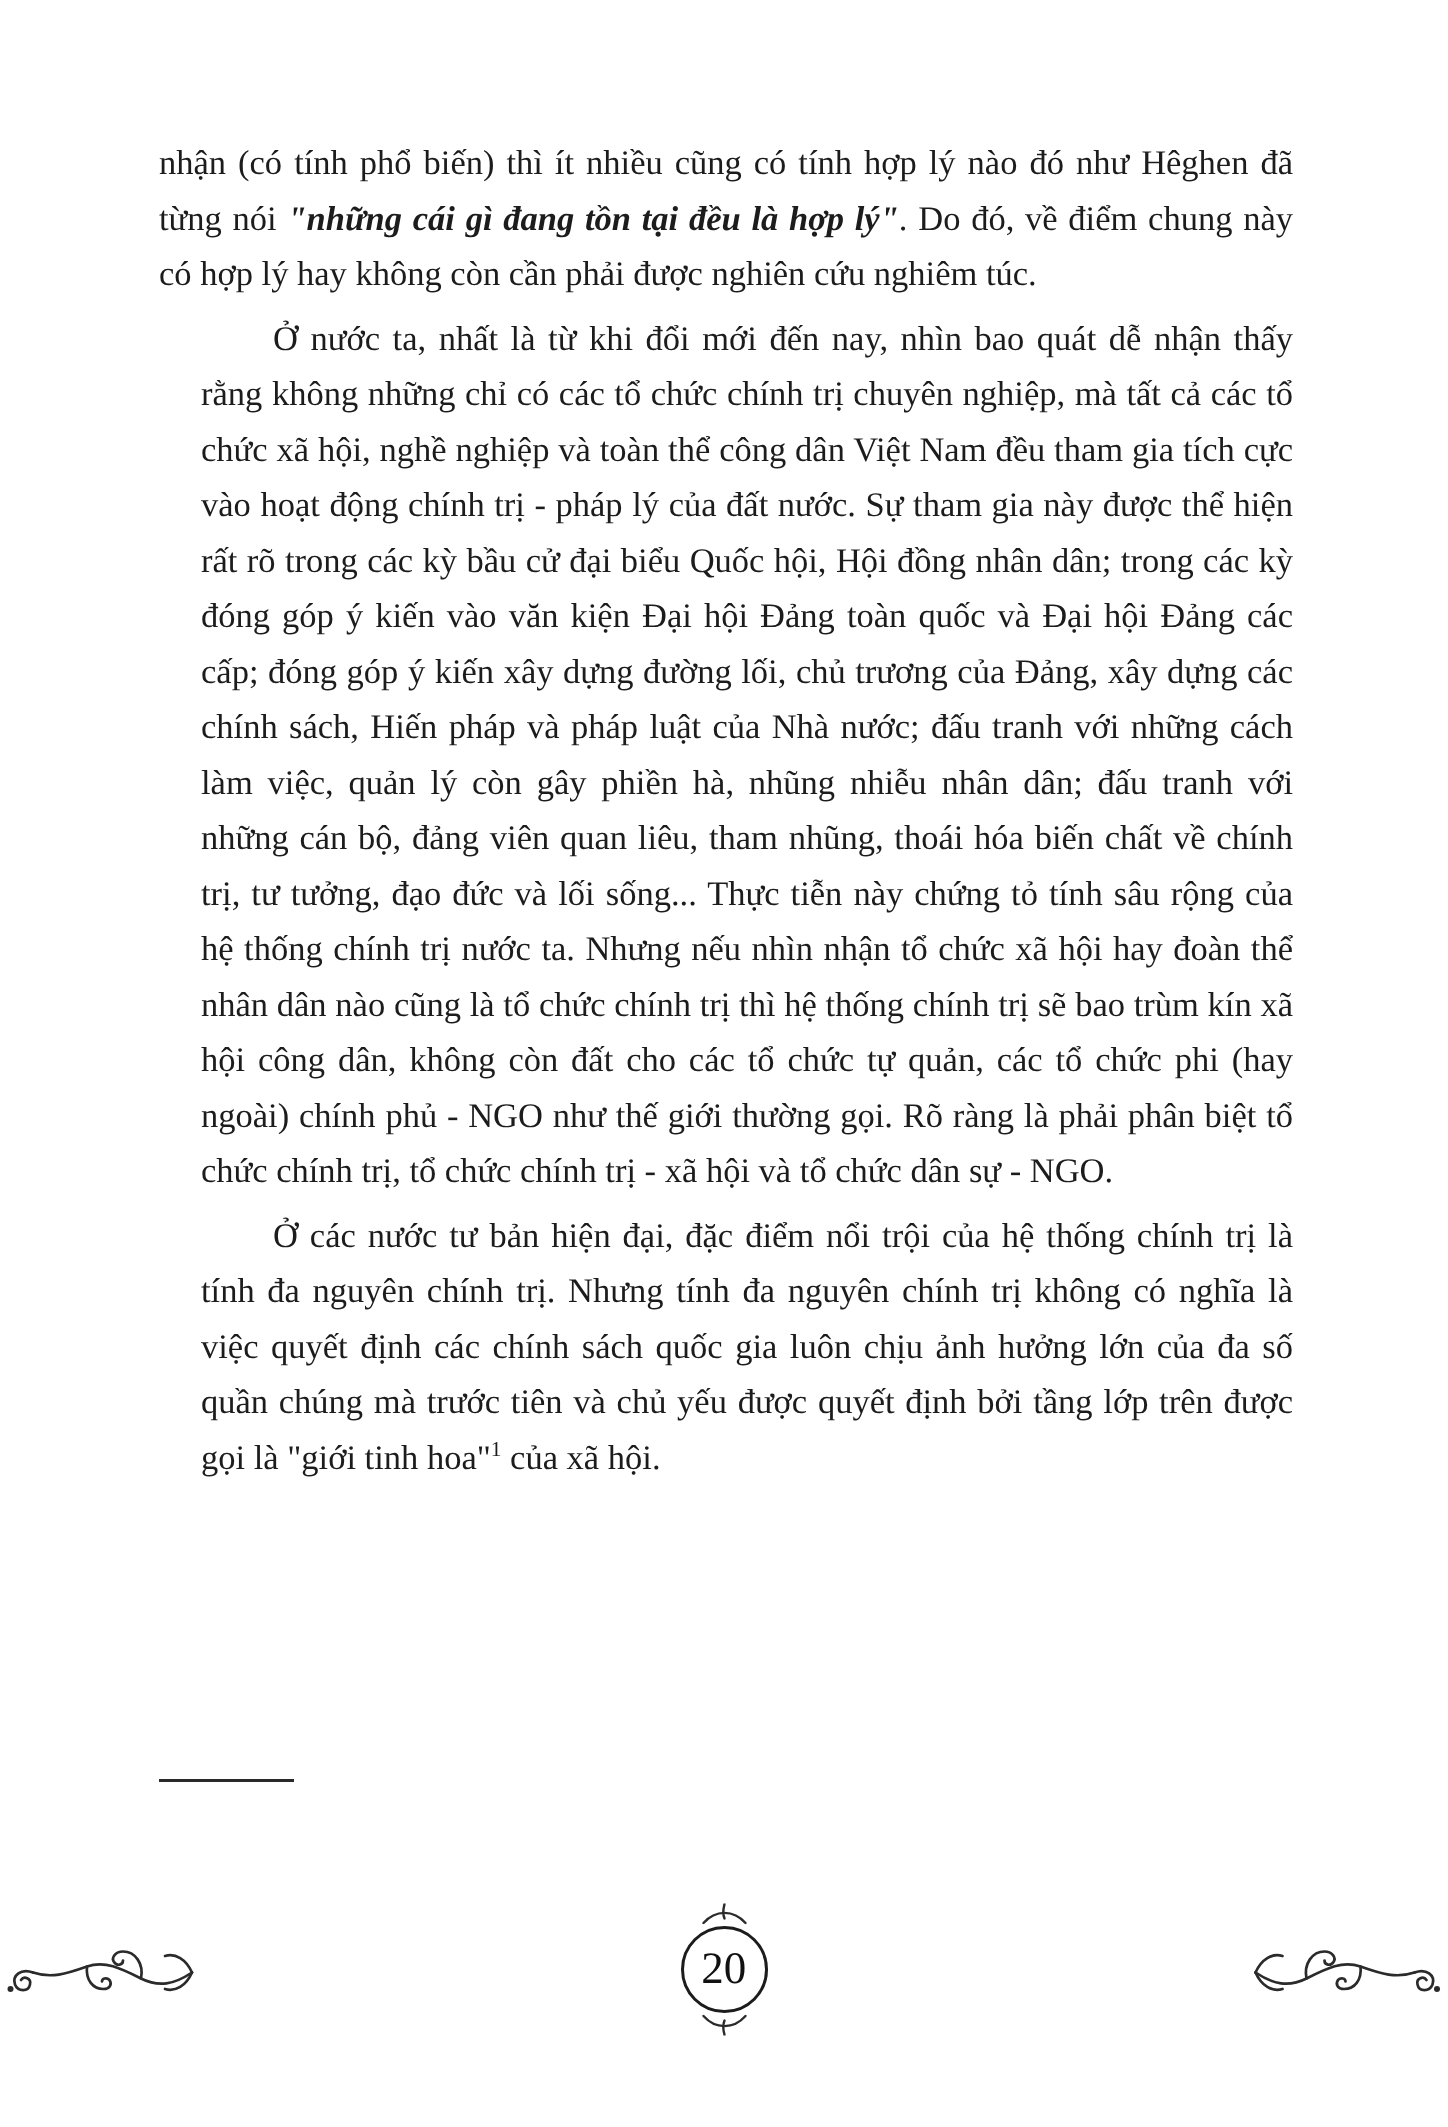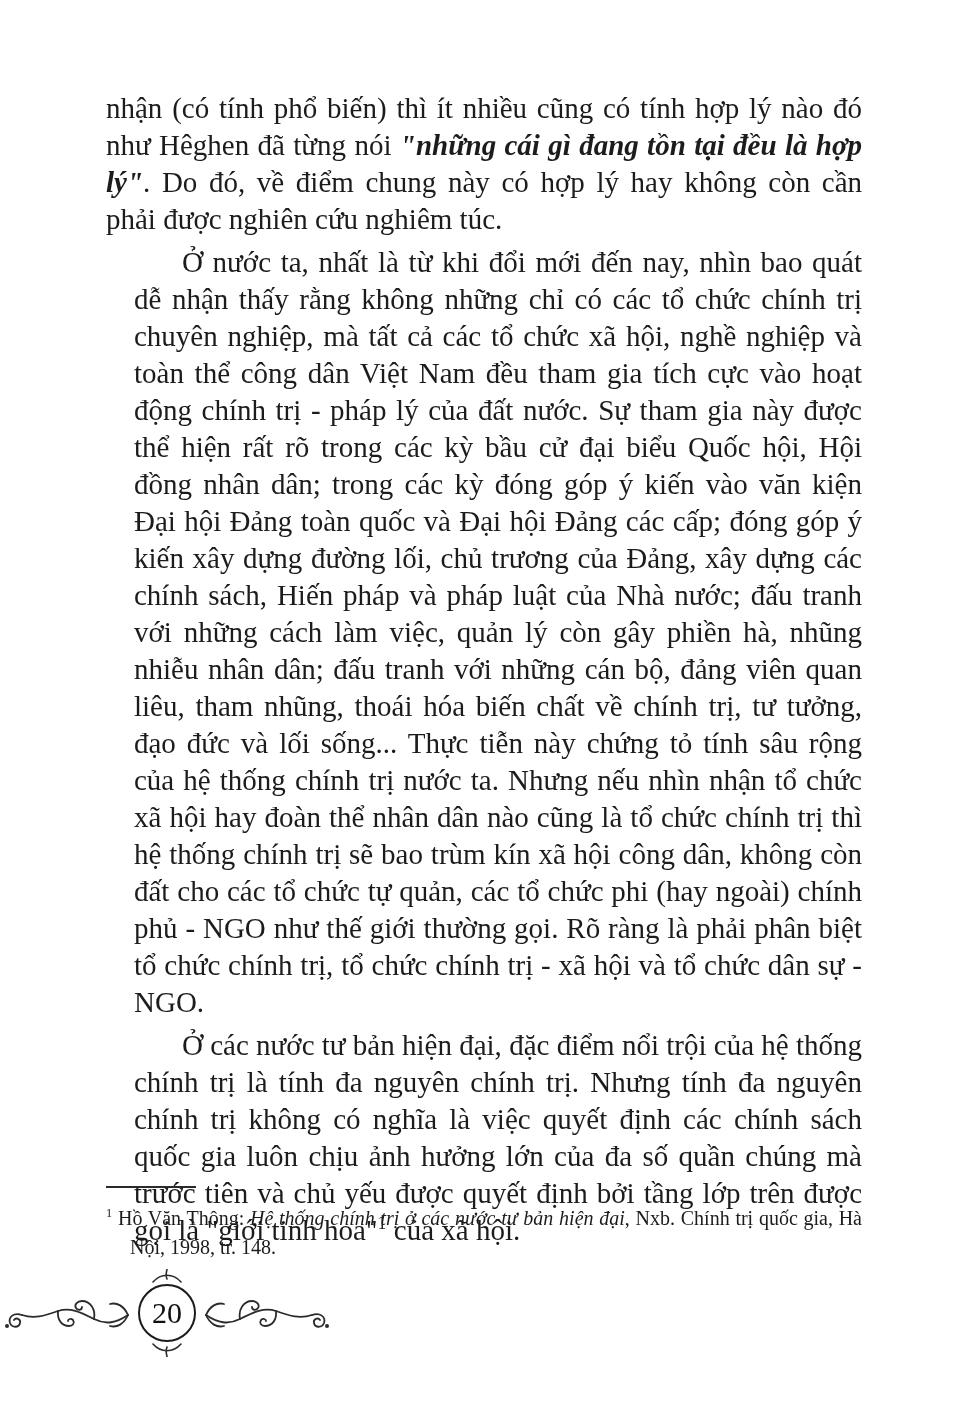--- a/index.html
+++ b/index.html
@@ -21,21 +21,21 @@
     overflow: hidden;
   }
   .body-text {
     position: absolute;
     left: 106px;
     top: 90px;
     width: 756px;
   }
   p.para {
     margin: 0;
-    font-size: 29px;
+    font-size: 23px;
     line-height: 37px;
     text-align: justify;
     text-justify: inter-word;
   }
   p.para.indent { text-indent: 48px; margin-left: 28px; }
   p.para + p.para { margin-top: 6px; }
 
   .bold-italic { font-style: italic; font-weight: bold; }
   .italic { font-style: italic; }
   .sup {
@@ -63,21 +63,21 @@
     text-indent: -24px;
   }
 
   .ornament {
     position: absolute;
     left: 0;
     top: 1284px;
     width: 965px;
     display: flex;
     align-items: center;
-    justify-content: flex-start;
+    justify-content: space-between;
     gap: 4px;
   }
   .flourish { display: block; }
   .flourish.right { transform: scaleX(-1); }
   .circle-wrap {
     position: relative;
     width: 58px;
     height: 58px;
     margin: 0 4px;
   }
@@ -108,21 +108,20 @@
 <div class="page">
 
   <main class="body-text">
       <p class="para"><span>nhận (có tính phổ biến) thì ít nhiều cũng có tính hợp lý nào đó như Hêghen đã từng nói </span><span class="bold-italic">"những cái gì đang tồn tại đều là hợp lý"</span><span>. Do đó, về điểm chung này có hợp lý hay không còn cần phải được nghiên cứu nghiêm túc.</span></p>
       <p class="para indent"><span>Ở nước ta, nhất là từ khi đổi mới đến nay, nhìn bao quát dễ nhận thấy rằng không những chỉ có các tổ chức chính trị chuyên nghiệp, mà tất cả các tổ chức xã hội, nghề nghiệp và toàn thể công dân Việt Nam đều tham gia tích cực vào hoạt động chính trị - pháp lý của đất nước. Sự tham gia này được thể hiện rất rõ trong các kỳ bầu cử đại biểu Quốc hội, Hội đồng nhân dân; trong các kỳ đóng góp ý kiến vào văn kiện Đại hội Đảng toàn quốc và Đại hội Đảng các cấp; đóng góp ý kiến xây dựng đường lối, chủ trương của Đảng, xây dựng các chính sách, Hiến pháp và pháp luật của Nhà nước; đấu tranh với những cách làm việc, quản lý còn gây phiền hà, nhũng nhiễu nhân dân; đấu tranh với những cán bộ, đảng viên quan liêu, tham nhũng, thoái hóa biến chất về chính trị, tư tưởng, đạo đức và lối sống... Thực tiễn này chứng tỏ tính sâu rộng của hệ thống chính trị nước ta. Nhưng nếu nhìn nhận tổ chức xã hội hay đoàn thể nhân dân nào cũng là tổ chức chính trị thì hệ thống chính trị sẽ bao trùm kín xã hội công dân, không còn đất cho các tổ chức tự quản, các tổ chức phi (hay ngoài) chính phủ - NGO như thế giới thường gọi. Rõ ràng là phải phân biệt tổ chức chính trị, tổ chức chính trị - xã hội và tổ chức dân sự - NGO.</span></p>
       <p class="para indent"><span>Ở các nước tư bản hiện đại, đặc điểm nổi trội của hệ thống chính trị là tính đa nguyên chính trị. Nhưng tính đa nguyên chính trị không có nghĩa là việc quyết định các chính sách quốc gia luôn chịu ảnh hưởng lớn của đa số quần chúng mà trước tiên và chủ yếu được quyết định bởi tầng lớp trên được gọi là "giới tinh hoa"</span><span class="sup">1</span><span> của xã hội.</span></p>
     </main>
 
   <div class="footnote-area">
     <div class="footnote-rule"></div>
-    <div class="footnote"><span class="sup">1</span><span> Hồ Văn Thông: </span><span class="italic">Hệ thống chính trị ở các nước tư bản hiện đại</span><span>, Nxb. Chính trị quốc gia, Hà Nội, 1998, tr. 148.</span></div>
   </div>
 
   <div class="ornament">
     <svg class="flourish left" width="130" height="56" viewBox="0 0 130 56">
       <g fill="none" stroke="#2b2b2b" stroke-width="1.8" stroke-linecap="round">
         <path d="M128 30 C116 38 106 40 94 34 C80 27 70 22 58 26 C44 31 34 34 22 30"></path>
         <path d="M22 30 c-8 -3 -14 2 -12 8 c2 5 9 5 10 0 c1 -4 -4 -6 -6 -3"></path>
         <path d="M94 34 c2 -10 -4 -18 -12 -18 c-5 0 -8 4 -6 7 c2 3 6 2 6 -1"></path>
         <path d="M58 26 c-1 9 4 15 11 15 c4 0 6 -3 4 -6 c-2 -2 -5 -1 -5 1"></path>
         <path d="M128 30 c-4 -9 -11 -13 -18 -11"></path>

